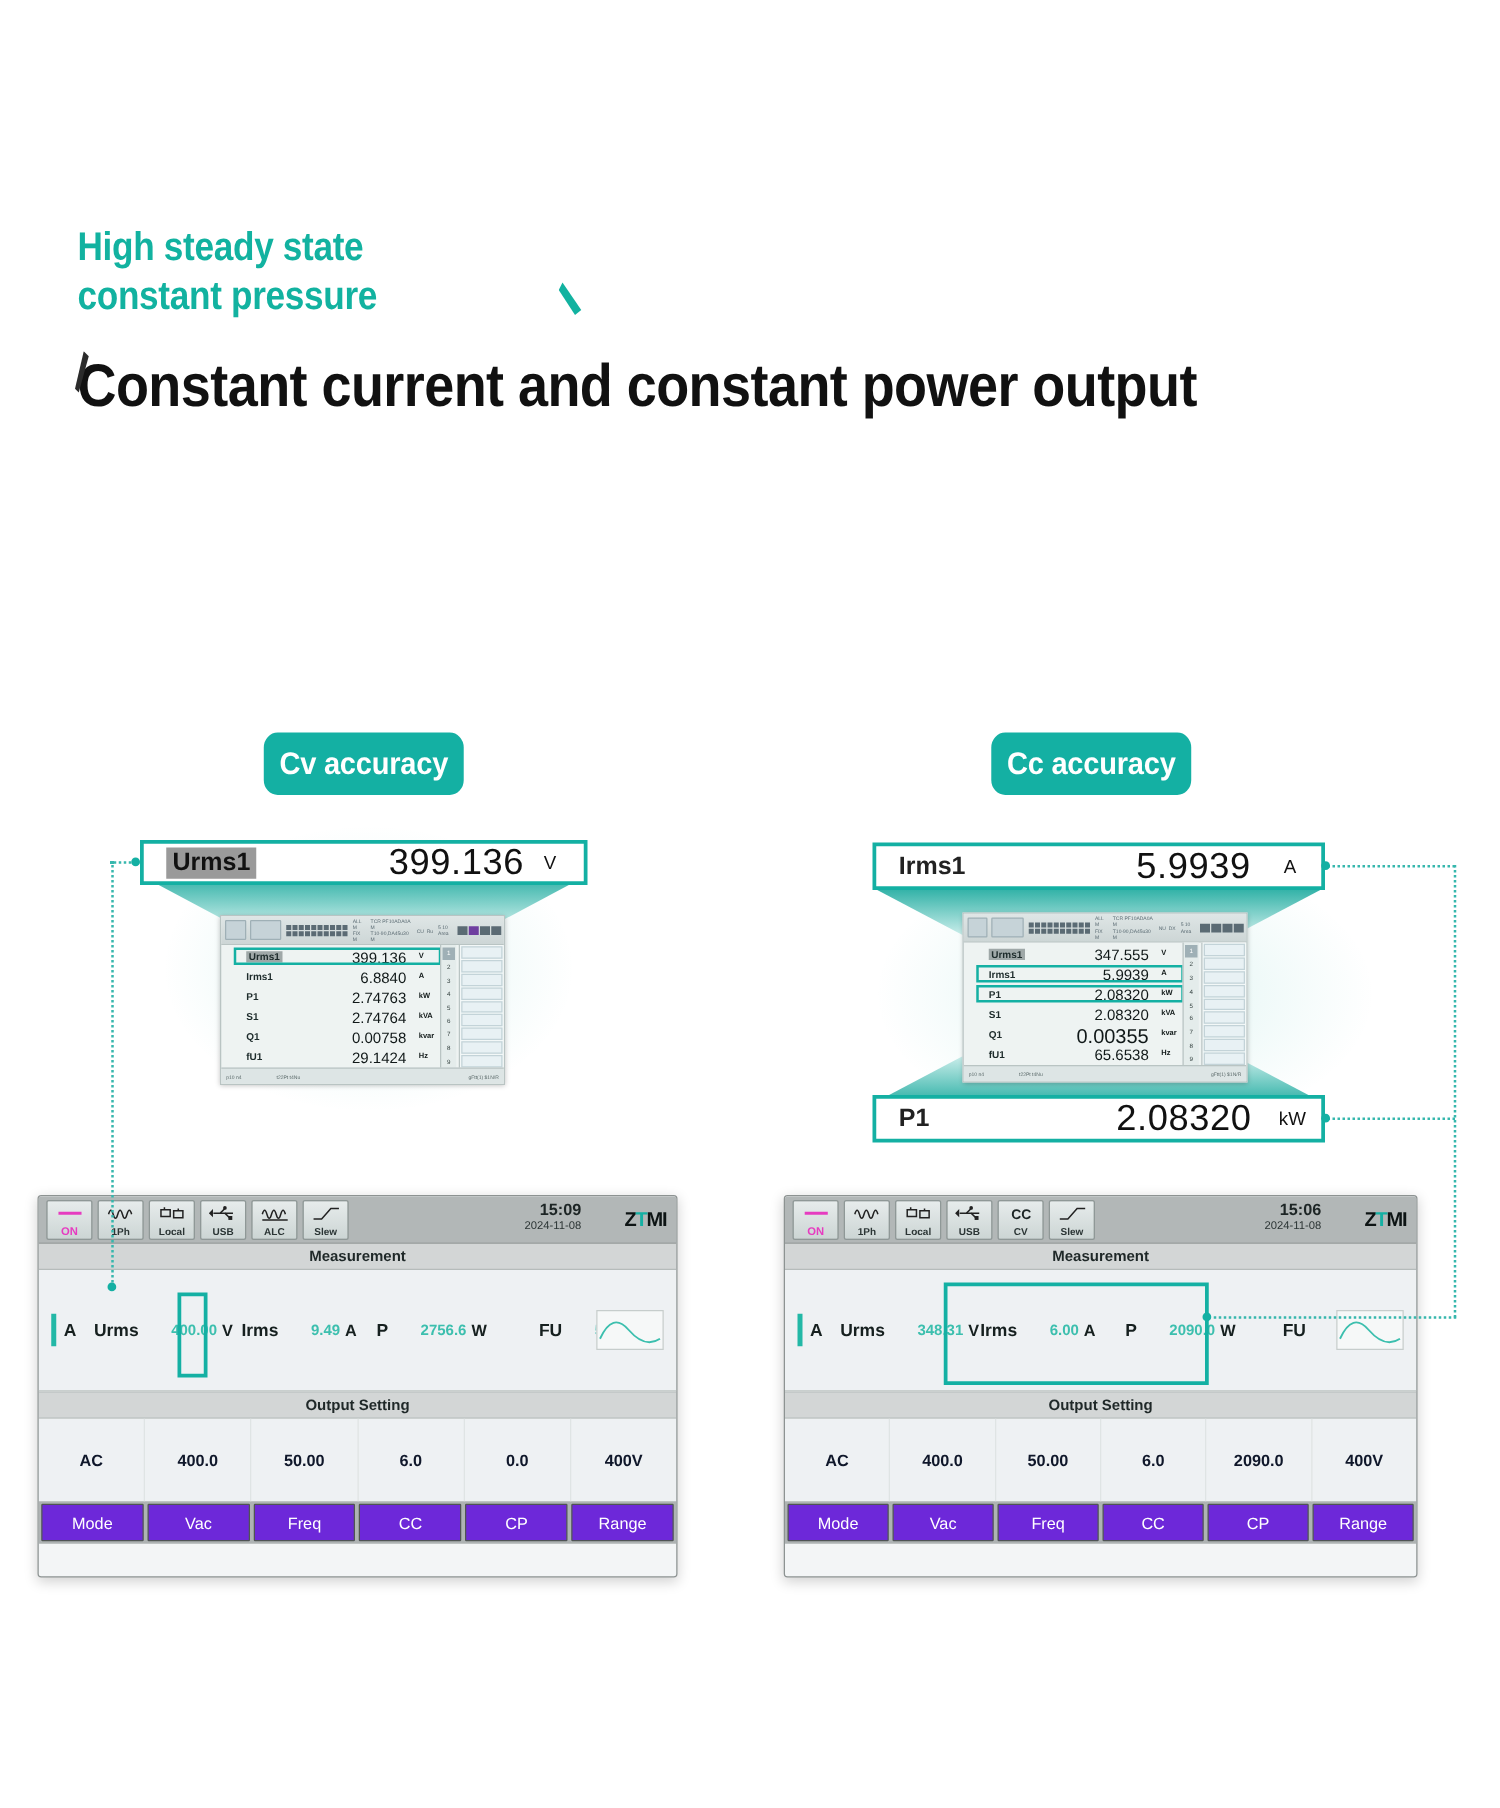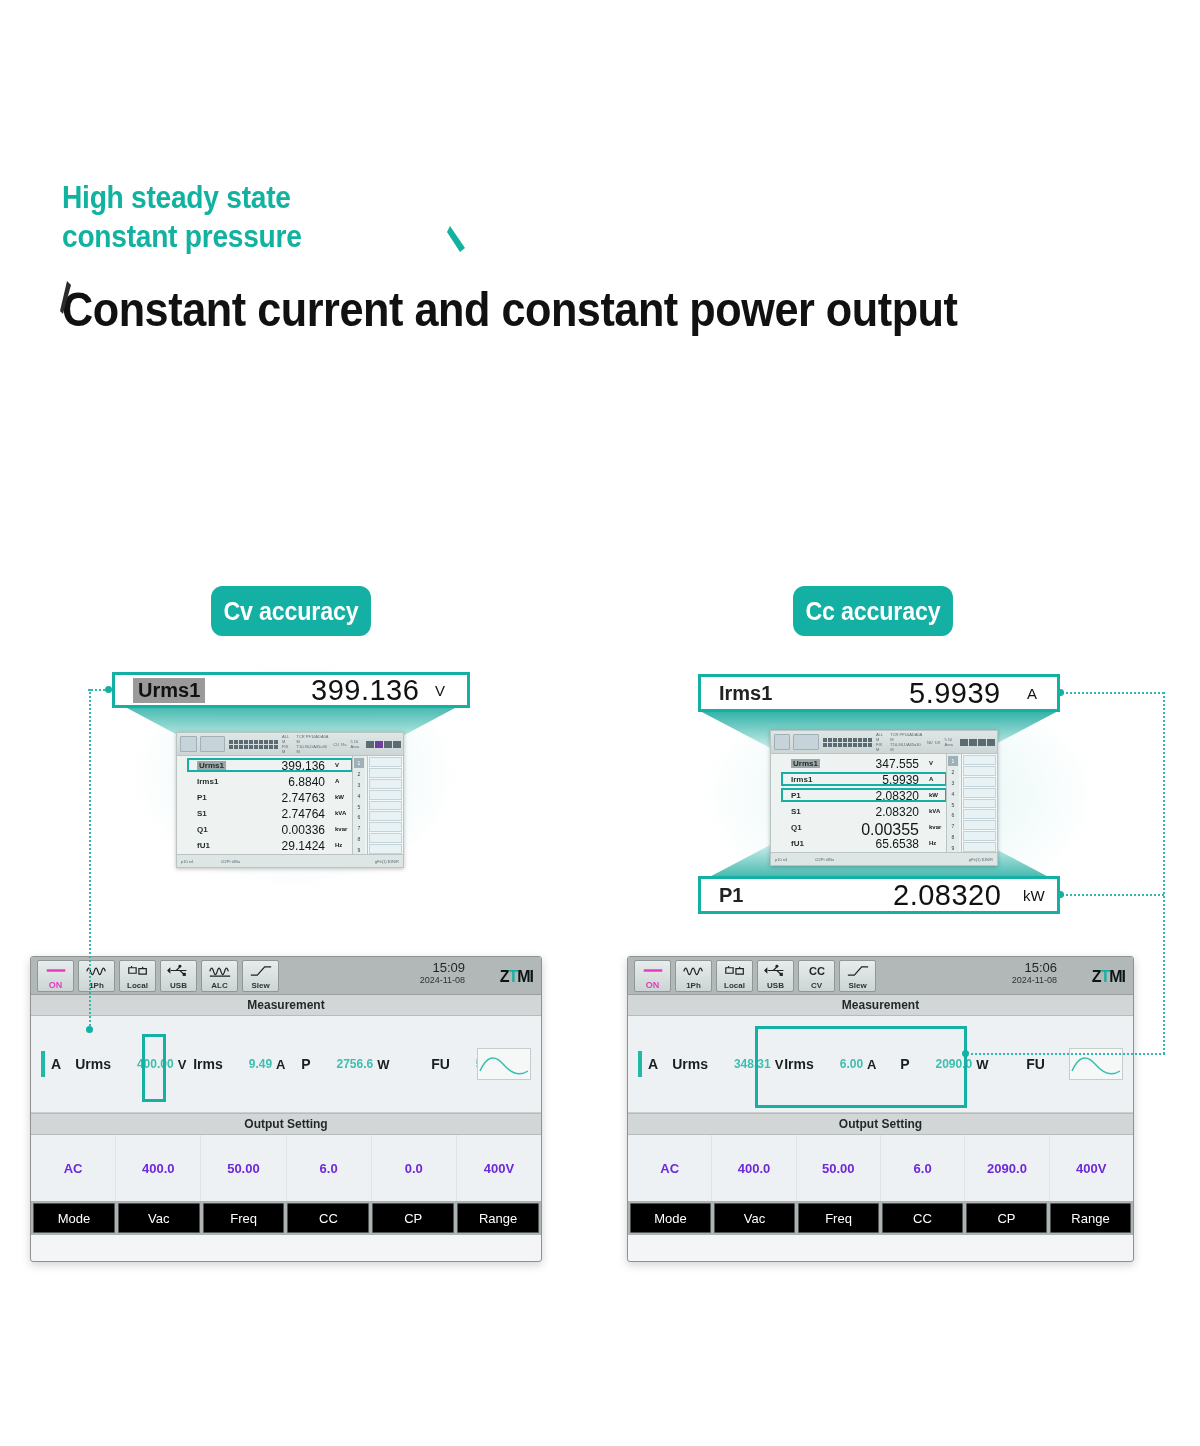--- a/index.html
+++ b/index.html
@@ -150,21 +150,21 @@
     border:1px solid #8f9897;border-radius:2px;
     display:flex;flex-direction:column;align-items:center;
     justify-content:flex-end;padding-bottom:1px;
   }
   .dv-btn .lbl{font-size:8px;line-height:9px;color:#2b3535;font-weight:600;}
   .dv-btn .lbl.on{color:#e63cc0;font-weight:700;font-size:9px;}
   .dv-btn .ic{flex:1;display:flex;align-items:center;justify-content:center;}
   .dv-time{
     position:absolute;right:76px;top:3px;text-align:right;
   }
-  .dv-time .t1{font-size:13px;font-weight:400;color:#1d2525;line-height:15px;}
+  .dv-time .t1{font-size:13px;font-weight:700;color:#1d2525;line-height:15px;}
   .dv-time .t2{font-size:9px;color:#2b3434;line-height:11px;}
   .dv-logo{
     position:absolute;right:8px;top:11px;
     font-size:16px;font-weight:800;letter-spacing:-1px;color:#0d1414;
   }
   .dv-logo .tq{color:#14b0a3;}
   .dv-title{
     height:20px;background:#d3d6d6;border-bottom:1px solid #b6bcbb;
     display:flex;align-items:center;justify-content:center;
     font-size:12px;font-weight:700;color:#1f2828;
@@ -190,27 +190,27 @@
   }
   .dv-setlabel{
     height:20px;background:#d3d6d6;border-top:1px solid #b6bcbb;
     border-bottom:1px solid #b6bcbb;
     display:flex;align-items:center;justify-content:center;
     font-size:12px;font-weight:700;color:#1f2828;
   }
   .dv-setvals{height:66px;background:#eef1f3;display:flex;}
   .dv-setvals div{
     flex:1;display:flex;align-items:center;justify-content:center;
-    font-size:13px;color:#6d28d9;font-weight:600;
+    font-size:13px;color:#0f172a;font-weight:600;
     border-right:1px solid #dfe4e4;box-sizing:border-box;
   }
   .dv-setvals div:last-child{border-right:none;}
   .dv-keys{height:34px;display:flex;background:#aeb3b3;padding:2px;box-sizing:border-box;gap:3px;}
   .dv-keys div{
-    flex:1;background:#000000;border:1px solid #4f5454;
+    flex:1;background:#6d28d9;border:1px solid #4f5454;
     display:flex;align-items:center;justify-content:center;
     color:#fff;font-size:13px;font-weight:500;border-radius:1px;
   }
   .hl-box{position:absolute;border:3px solid #14b0a3;box-sizing:border-box;z-index:7;}
   .glow{position:absolute;border-radius:50%;z-index:0;}
 </style>
 </head>
 <body>
 
 <div id="headline-block">
@@ -314,21 +314,21 @@
           <span class="ms-val" style="left: 50px; width: 90px; top: 2px; font-size: 12px;">2.74763</span>
           <span class="ms-unit" style="left: 150px; top: 5px; font-size: 6px;">kW</span>
         </div>
         <div class="ms-row" style="position: absolute; left: 0px; right: 0px; top: 48px; height: 16px;">
           <span class="ms-name" style="left: 12px; top: 4px; font-size: 8px;">S1</span>
           <span class="ms-val" style="left: 50px; width: 90px; top: 2px; font-size: 12px;">2.74764</span>
           <span class="ms-unit" style="left: 150px; top: 5px; font-size: 6px;">kVA</span>
         </div>
         <div class="ms-row" style="position: absolute; left: 0px; right: 0px; top: 64px; height: 16px;">
           <span class="ms-name" style="left: 12px; top: 4px; font-size: 8px;">Q1</span>
-          <span class="ms-val" style="left: 50px; width: 90px; top: 2px; font-size: 12px;">0.00336</span>
+          <span class="ms-val" style="left: 50px; width: 90px; top: 2px; font-size: 12px;">0.00758</span>
           <span class="ms-unit" style="left: 150px; top: 5px; font-size: 6px;">kvar</span>
         </div>
         <div class="ms-row" style="position: absolute; left: 0px; right: 0px; top: 80px; height: 16px;">
           <span class="ms-name" style="left: 12px; top: 4px; font-size: 8px;">fU1</span>
           <span class="ms-val" style="left: 50px; width: 90px; top: 2px; font-size: 12px;">29.1424</span>
           <span class="ms-unit" style="left: 150px; top: 5px; font-size: 6px;">Hz</span>
         </div>
       </div>
     <div class="ms-side" style="right:38px;" id="L-ms-side">
         <div style="width: 10px; height: 10px; display: flex; align-items: center; justify-content: center; background: rgb(159, 176, 182); color: rgb(255, 255, 255);">1</div>

